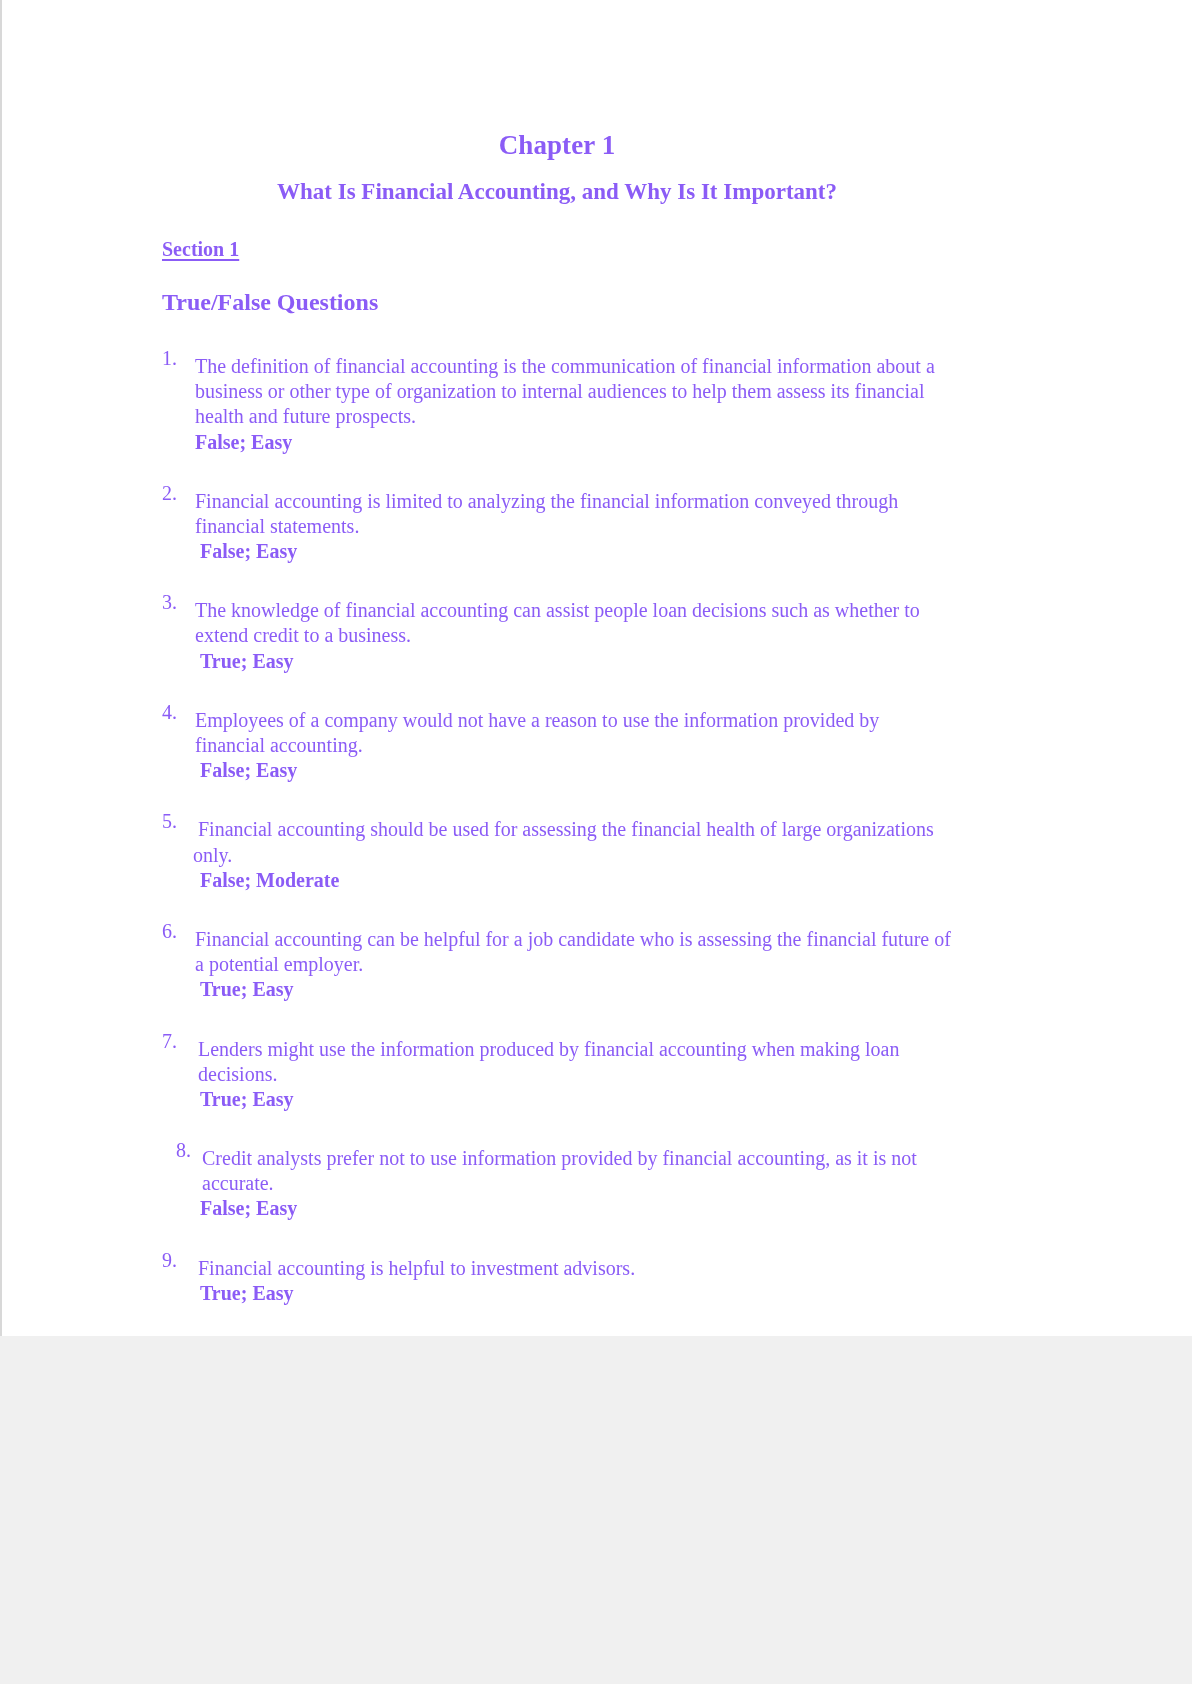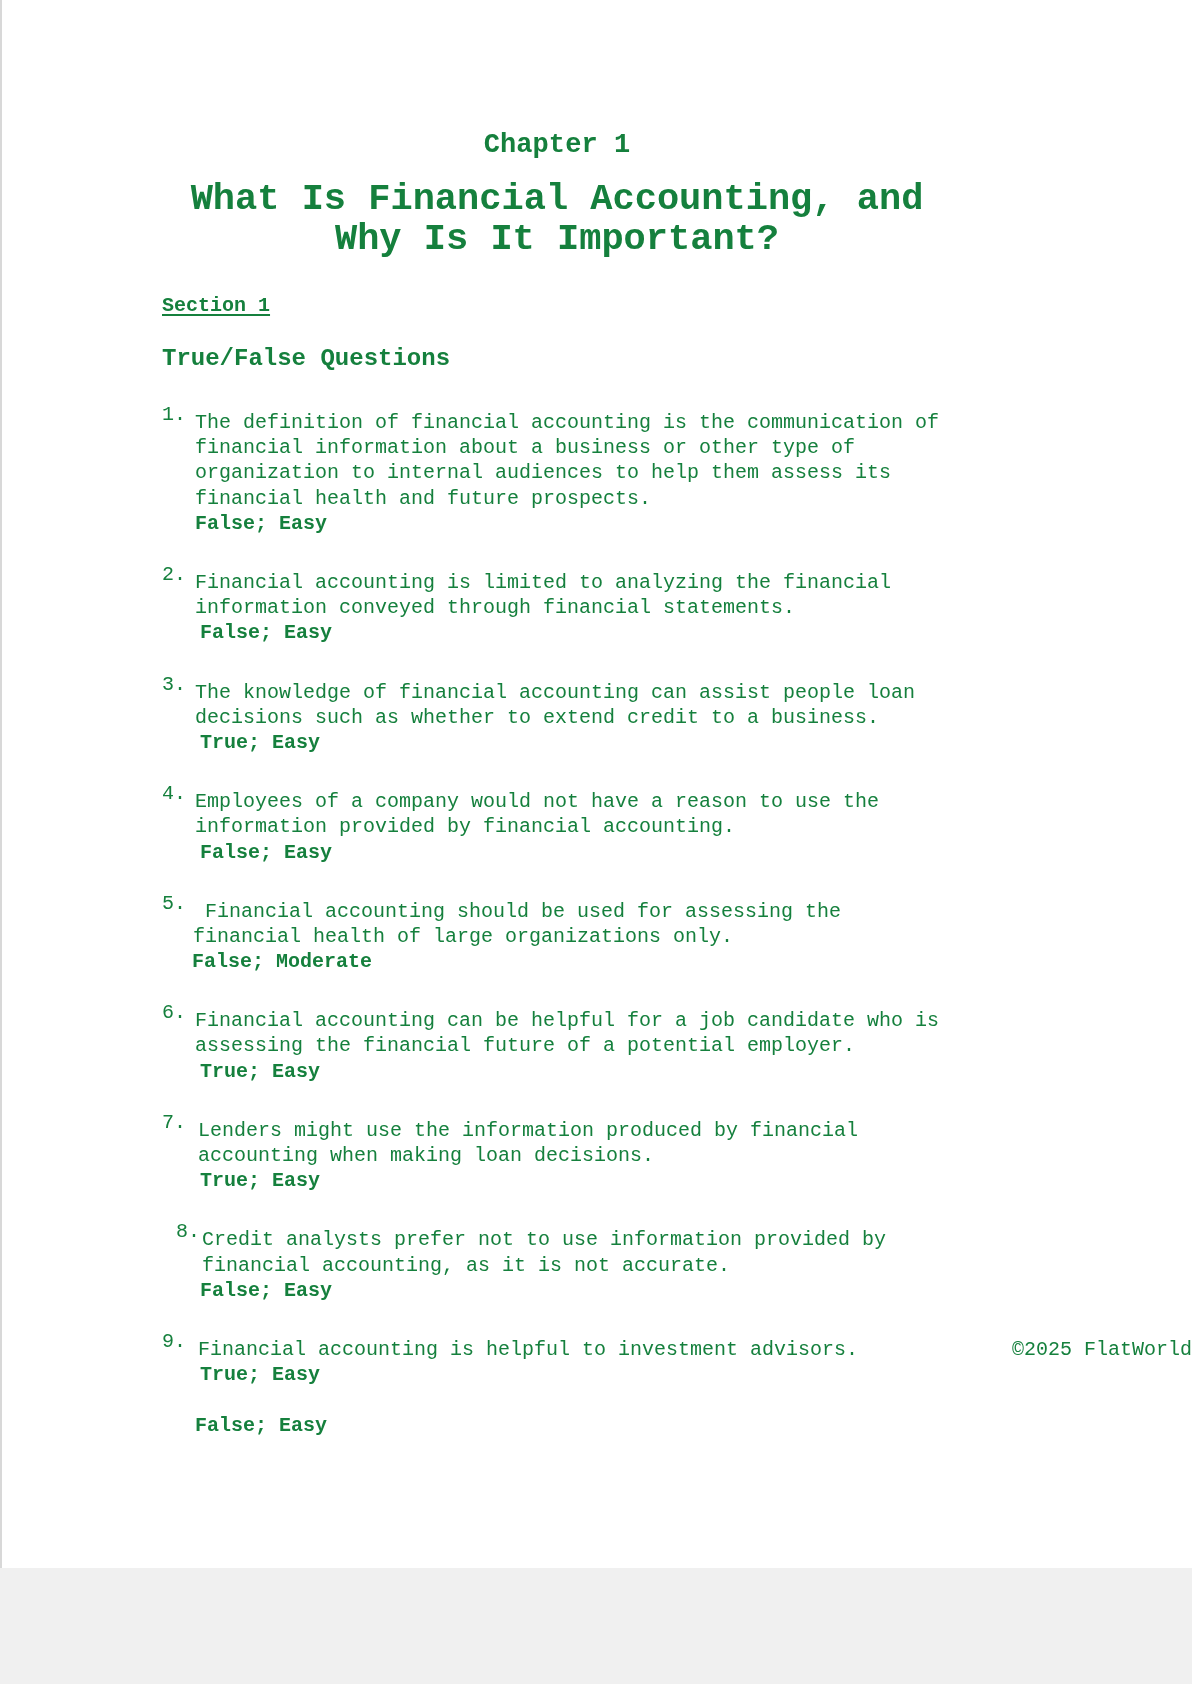--- a/index.html
+++ b/index.html
@@ -3,26 +3,26 @@
 <meta charset="utf-8">
 <style>
   html, body {
     margin: 0;
     padding: 0;
     background: #f0f0f0;
   }
   .page {
     position: relative;
     width: 1192px;
-    height: 1568px;
+    height: 1336px;
     background: #ffffff;
     box-sizing: border-box;
     overflow: hidden;
-    font-family: Liberation Mono, monospace;
-    color: #15803d;
+    font-family: Liberation Serif, serif;
+    color: #8b5cf6;
   }
   
   .page::before {
     content: "";
     position: absolute;
     left: 0; top: 0;
     width: 2px; height: 100%;
     background: #d8d8d8;
   }
   .content {
@@ -37,21 +37,21 @@
     font-weight: bold;
     font-size: 27px;
     line-height: 1.1;
     margin: 0;
     padding-top: 131px;
     letter-spacing: 0.1px;
   }
   .doc-title {
     text-align: center;
     font-weight: bold;
-    font-size: 37px;
+    font-size: 23px;
     line-height: 1.1;
     margin: 0;
     padding-top: 18px;
   }
 
   .section-label {
     font-weight: bold;
     font-size: 20px;
     margin: 0;
     padding-top: 34px;
@@ -104,21 +104,21 @@
     line-height: 1.26;
     margin-left: 33px;
     white-space: pre-wrap;
   }
 
   
   .qitem.ind-a .qnum { width: 33px; }
   .qitem.ind-b .qnum { width: 33px; }
   .qitem.ind-b .qanswer { margin-left: 38px; }
   .qitem.ind-c .qnum { width: 31px; }
-  .qitem.ind-c .qanswer { margin-left: 30px; }
+  .qitem.ind-c .qanswer { margin-left: 38px; }
   .qitem.ind-d { padding-left: 14px; }
   .qitem.ind-d .qnum { width: 26px; }
   .qitem.ind-d .qanswer { margin-left: 24px; }
   .qitem.ind-e .qnum { width: 36px; }
   .qitem.ind-e .qanswer { margin-left: 38px; }
 
   .footer {
     position: absolute;
     left: 4px;
     right: 0;

